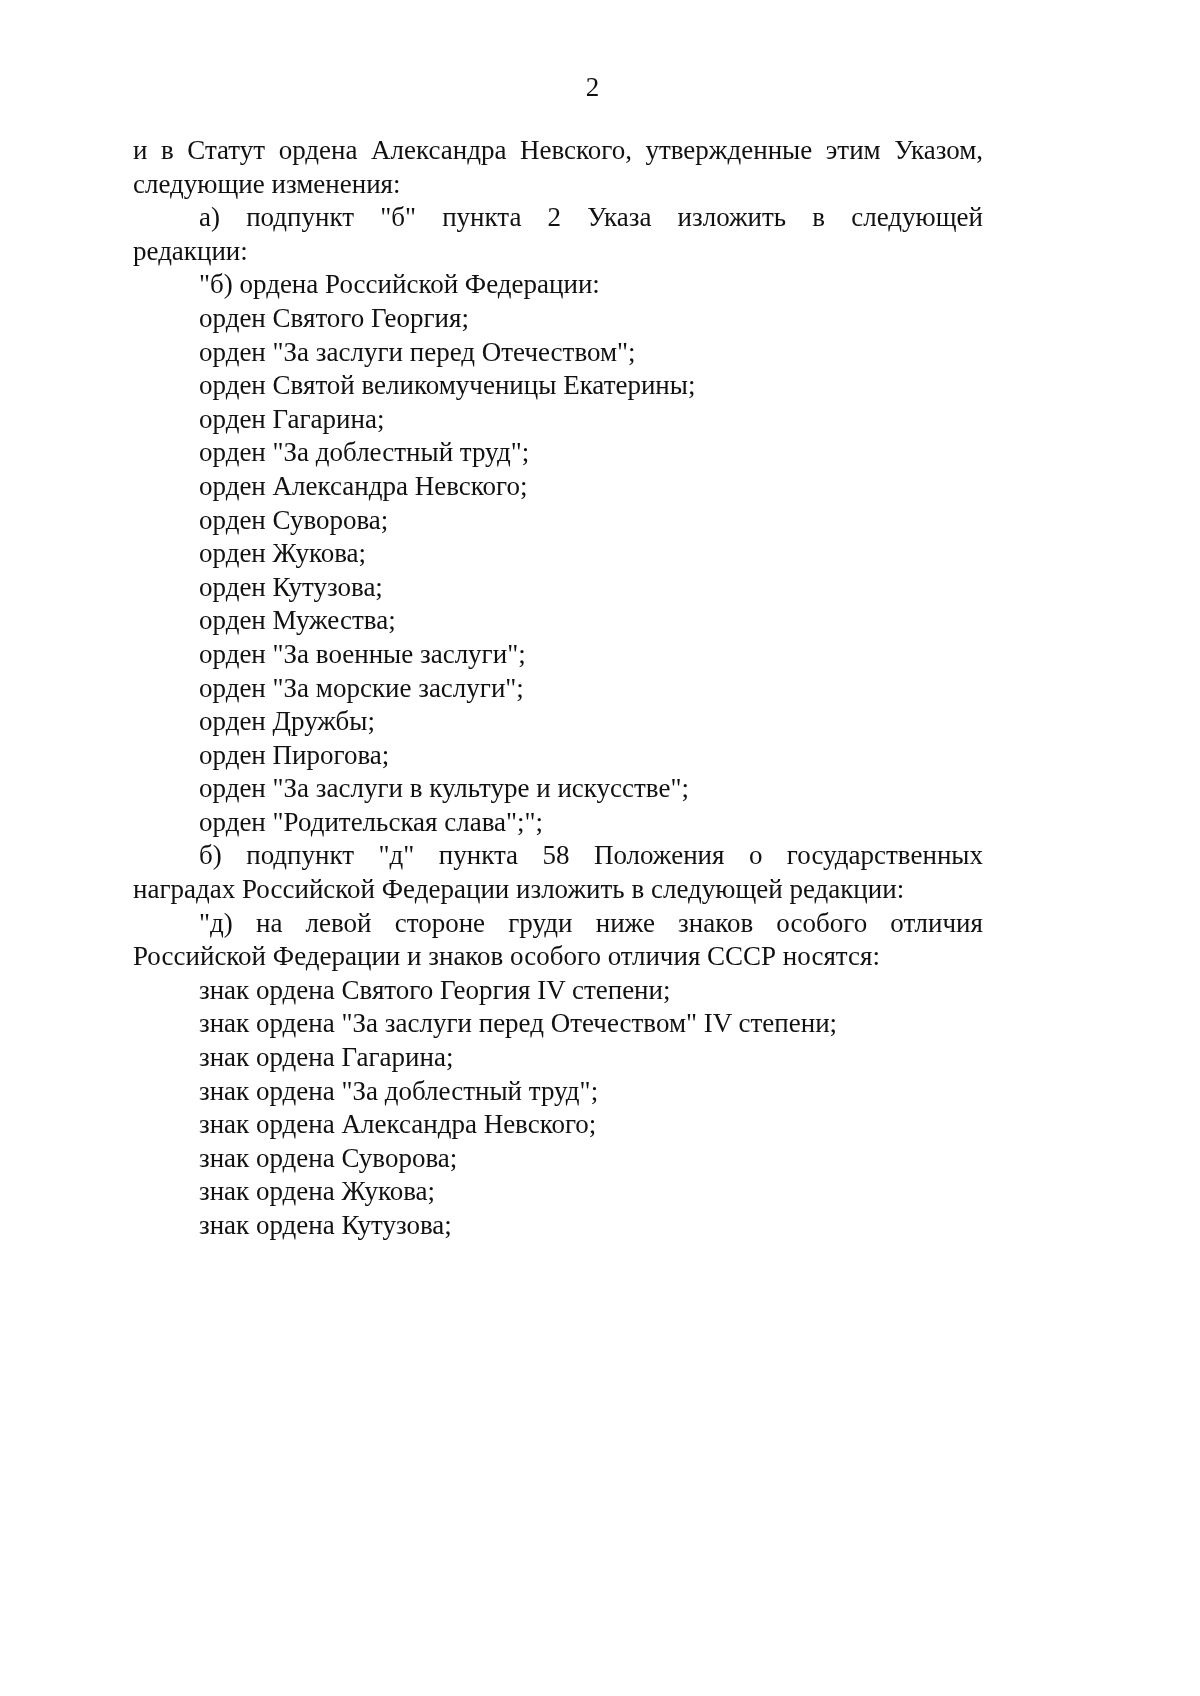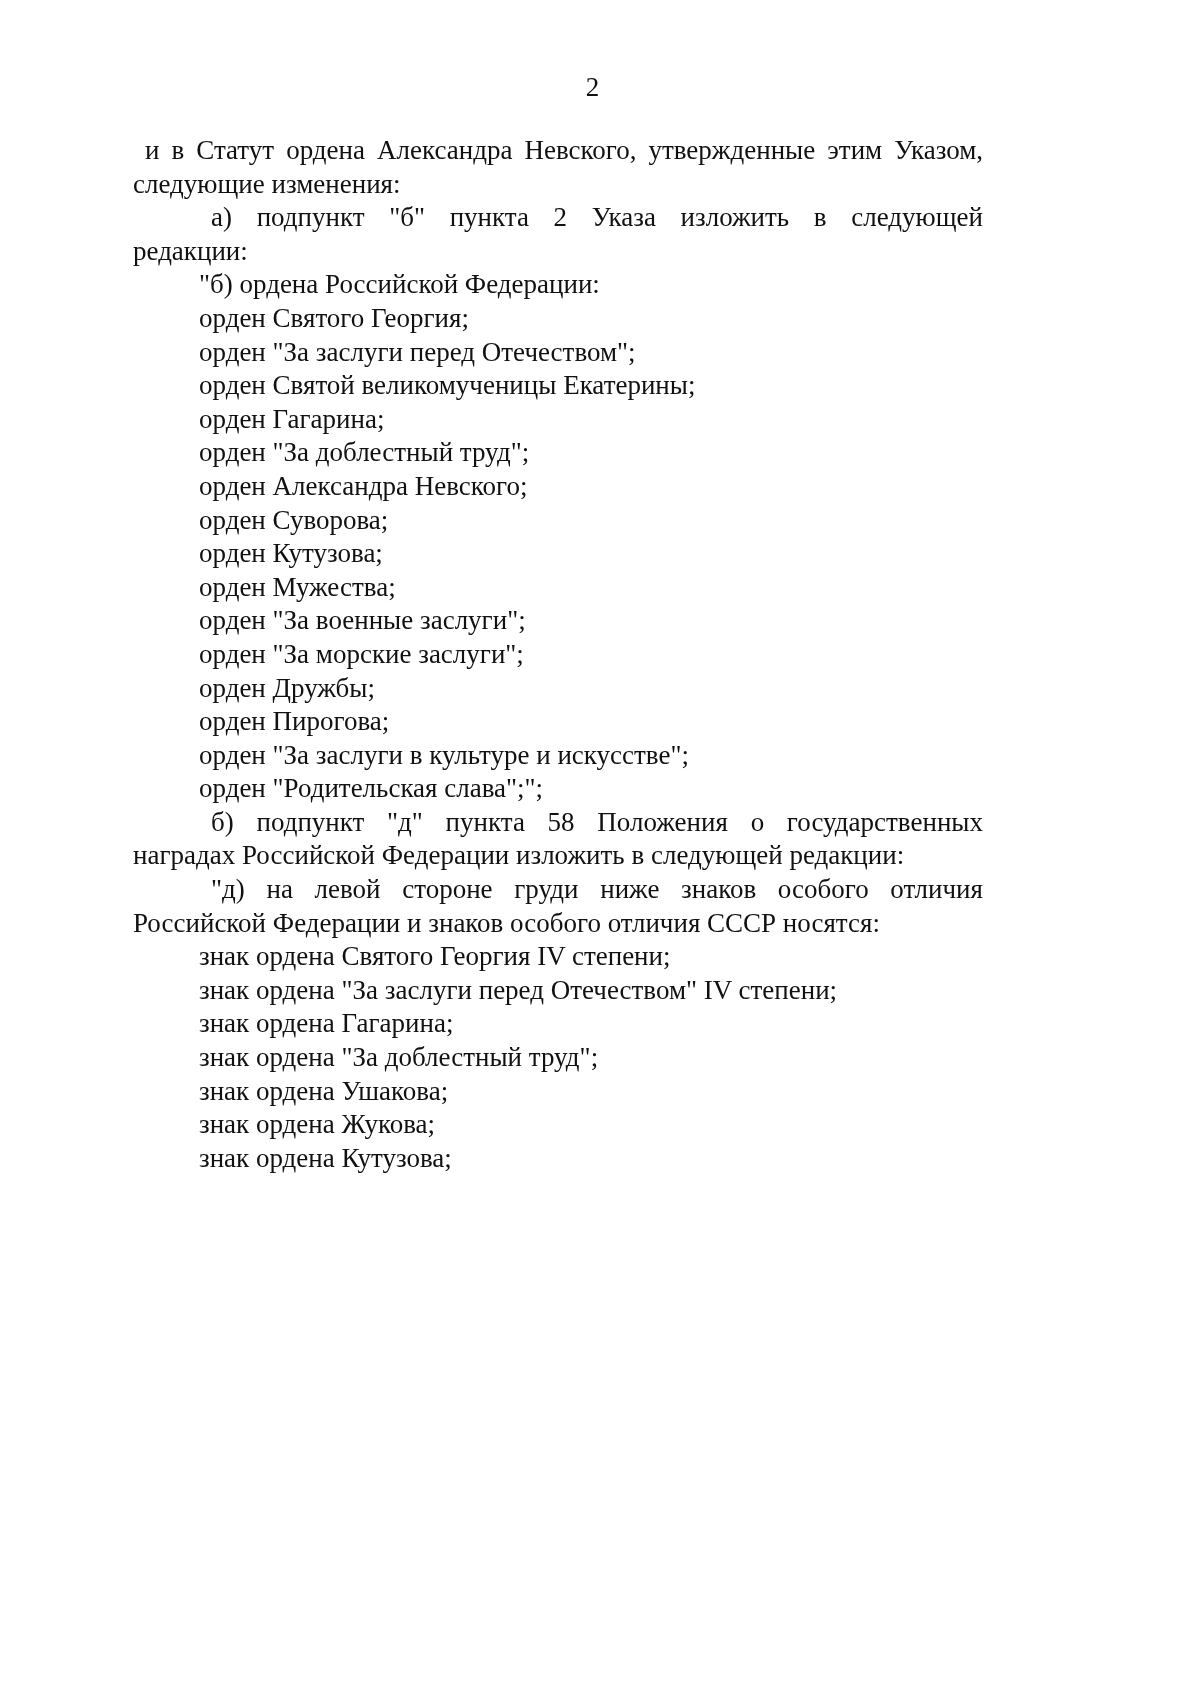--- a/index.html
+++ b/index.html
@@ -3,21 +3,21 @@
 <meta charset="utf-8">
 <style>
   html, body { margin: 0; padding: 0; background: #ffffff; }
   body { width: 1200px; height: 1696px; position: relative; overflow: hidden;
          font-family: "Liberation Serif", "DejaVu Serif", serif; color: #111; }
   .page-number { position: absolute; top: 70px; left: 0; width: 1185px; text-align: center;
                  font-size: 27px; line-height: 34px; }
   .body { position: absolute; top: 134px; left: 133px; width: 850px; font-size: 27px; line-height: 33.6px; }
   .line { white-space: nowrap; height: 33.6px; }
   .indent { padding-left: 66px; }
-  .justify { text-align: justify; text-align-last: justify; white-space: normal; margin-left: 12px; }
+  .justify { text-align: justify; text-align-last: justify; white-space: normal; }
 </style>
 </head>
 <body>
 
 <div class="page-number">2</div>
 
 <div class="body">
   <div class="line justify">и в Статут ордена Александра Невского, утвержденные этим Указом,</div>
   <div class="line">следующие изменения:</div>
 
@@ -26,37 +26,39 @@
   <div class="line indent">"б) ордена Российской Федерации:</div>
 
   <div>
     <div class="line indent">орден Святого Георгия;</div>
     <div class="line indent">орден "За заслуги перед Отечеством";</div>
     <div class="line indent">орден Святой великомученицы Екатерины;</div>
     <div class="line indent">орден Гагарина;</div>
     <div class="line indent">орден "За доблестный труд";</div>
     <div class="line indent">орден Александра Невского;</div>
     <div class="line indent">орден Суворова;</div>
+    <div class="line indent">орден Жукова;</div>
     <div class="line indent">орден Кутузова;</div>
     <div class="line indent">орден Мужества;</div>
     <div class="line indent">орден "За военные заслуги";</div>
     <div class="line indent">орден "За морские заслуги";</div>
     <div class="line indent">орден Дружбы;</div>
     <div class="line indent">орден Пирогова;</div>
     <div class="line indent">орден "За заслуги в культуре и искусстве";</div>
     <div class="line indent">орден "Родительская слава";";</div>
   </div>
 
   <div class="line indent justify">б) подпункт "д" пункта 58 Положения о государственных</div>
   <div class="line">наградах Российской Федерации изложить в следующей редакции:</div>
   <div class="line indent justify">"д) на левой стороне груди ниже знаков особого отличия</div>
   <div class="line">Российской Федерации и знаков особого отличия СССР носятся:</div>
 
   <div>
     <div class="line indent">знак ордена Святого Георгия IV степени;</div>
     <div class="line indent">знак ордена "За заслуги перед Отечеством" IV степени;</div>
     <div class="line indent">знак ордена Гагарина;</div>
     <div class="line indent">знак ордена "За доблестный труд";</div>
-    <div class="line indent">знак ордена Ушакова;</div>
+    <div class="line indent">знак ордена Александра Невского;</div>
+    <div class="line indent">знак ордена Суворова;</div>
     <div class="line indent">знак ордена Жукова;</div>
     <div class="line indent">знак ордена Кутузова;</div>
   </div>
 </div>
 
 </body></html>

